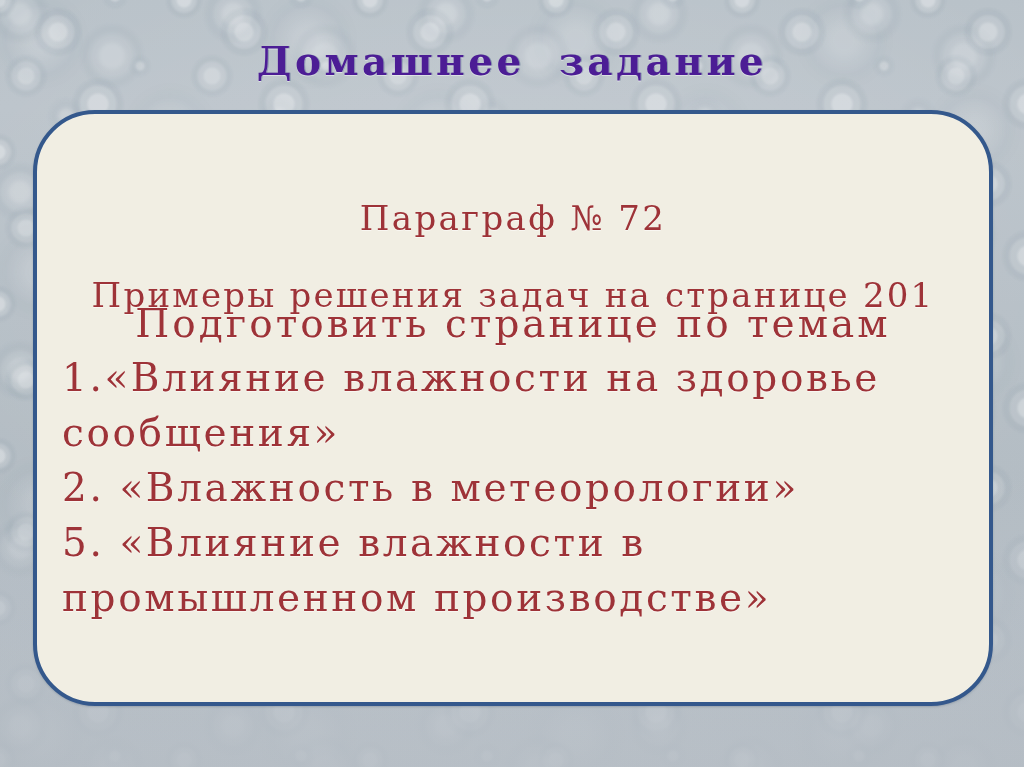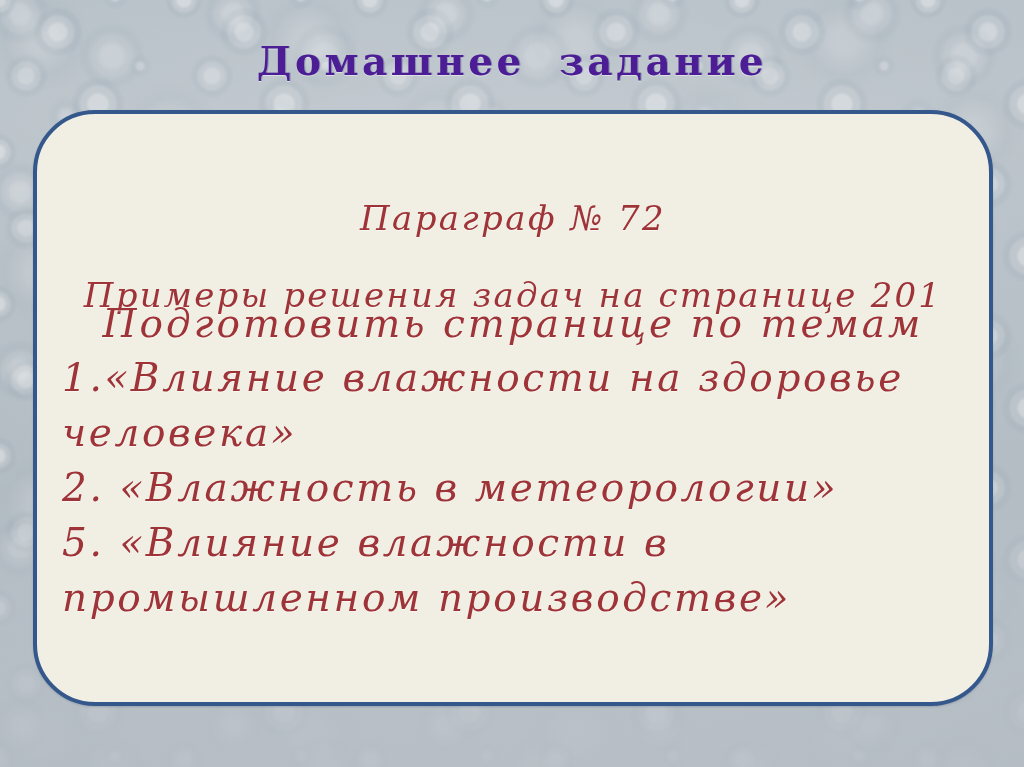--- a/index.html
+++ b/index.html
@@ -120,21 +120,20 @@
     width: 952px;
     height: 588px;
     padding: 0;
   }
 
   .line {
     color: #9e3338;
     font-family: "DejaVu Serif", "Liberation Serif", serif;
     white-space: pre;
     text-shadow: 0 1px 0 rgba(255,255,255,.55);
-    font-style: italic;
   }
 
   
   .l-para {
     position: absolute;
     left: 0; right: 0;
     top: 84px;
     text-align: center;
     font-size: 34px;
     line-height: 40px;
@@ -220,21 +219,21 @@
     <div class="card-body">
 
       <div class="line l-para">Параграф № 72</div>
 
       <div class="line l-examples">Примеры решения задач на странице 201</div>
 
       <div class="line l-prepare">Подготовить странице по темам</div>
 
       <div class="line l-item1a">1.«Влияние влажности на здоровье</div>
 
-      <div class="line l-item1b">человека»</div>
+      <div class="line l-item1b">сообщения»</div>
 
       <div class="line l-item2">2. «Влажность в метеорологии»</div>
 
       <div class="line l-item3a">5. «Влияние влажности в</div>
 
       <div class="line l-item3b">промышленном производстве»</div>
 
     </div>
   </div>
 

